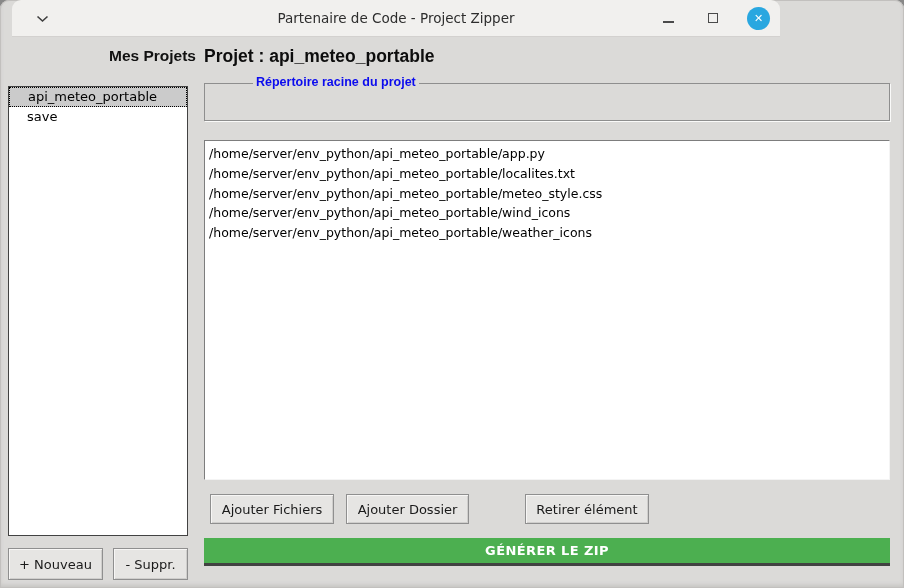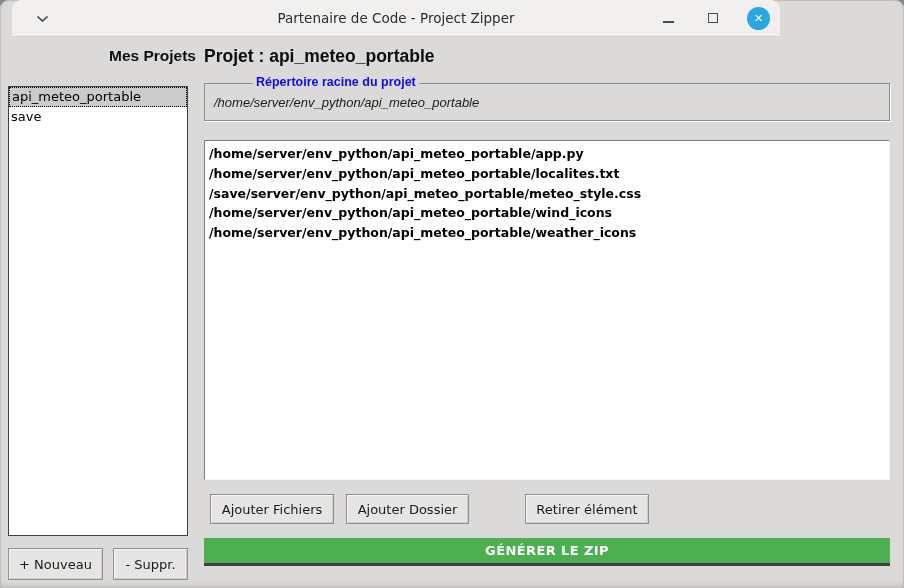--- a/index.html
+++ b/index.html
@@ -49,21 +49,21 @@
   .sidebar-heading{
     position:absolute;left:0;top:47px;width:196px;text-align:right;
     font-family:"Liberation Sans",sans-serif;font-weight:bold;font-size:15.5px;color:#111;
   }
   .project-list{
     position:absolute;left:8px;top:86px;width:180px;height:450px;
     background:#fff;border:1px solid #424242;overflow:hidden;
   }
   .project-item{
     height:20px;line-height:19px;font-size:13px;color:#000;
-    padding:0 2px;white-space:nowrap;cursor:default;
+    padding:0 18px;white-space:nowrap;cursor:default;
   }
   .project-item.selected{
     background:#cbcbcb;border:1px dotted #000;line-height:17px;
   }
   .side-btn{
     position:absolute;top:548px;height:32px;
     background:var(--btn-bg);border:1px solid var(--btn-border);
     box-shadow:inset 1px 1px 0 #f7f6f5, inset -1px -1px 0 #cfcecc;
     font-family:"DejaVu Sans",sans-serif;font-size:13px;color:#1a1a1a;cursor:default;
   }
@@ -86,21 +86,20 @@
   .root-path{
     position:absolute;left:9px;top:11px;
     font-family:"Liberation Sans",sans-serif;font-style:italic;font-size:13px;color:#1c1c1c;
     white-space:nowrap;
   }
   .file-list{
     position:absolute;left:204px;top:140px;width:686px;height:340px;
     background:#fff;overflow:hidden;
     border:1px solid;border-color:#7d7d7d #f4f4f4 #f4f4f4 #7d7d7d;
     padding:3px 0 0 4px;
-    font-weight:bold;
   }
   .file-row{
     height:19.8px;line-height:19.8px;font-size:12.5px;color:#000;
     white-space:nowrap;cursor:default;
   }
   .action-btn{
     position:absolute;top:494px;height:30px;
     background:var(--btn-bg);border:1px solid var(--btn-border);
     box-shadow:inset 1px 1px 0 #f7f6f5, inset -1px -1px 0 #cfcecc;
     font-family:"DejaVu Sans",sans-serif;font-size:13px;color:#1a1a1a;cursor:default;
@@ -147,27 +146,26 @@
     <div class="project-item">save</div>
   </div>
 
   <button class="side-btn" id="btn-new">+ Nouveau</button>
   <button class="side-btn" id="btn-del">- Suppr.</button>
 
   <div class="main-heading">Projet : api_meteo_portable</div>
 
   <div class="labelframe">
     <div class="labelframe-label">Répertoire racine du projet</div>
-    <div class="root-path">/home/server/env_python/api_meteo_portable</div>
   </div>
 
   <div class="file-list">
     <div class="file-row">/home/server/env_python/api_meteo_portable/app.py</div>
     <div class="file-row">/home/server/env_python/api_meteo_portable/localites.txt</div>
-    <div class="file-row">/save/server/env_python/api_meteo_portable/meteo_style.css</div>
+    <div class="file-row">/home/server/env_python/api_meteo_portable/meteo_style.css</div>
     <div class="file-row">/home/server/env_python/api_meteo_portable/wind_icons</div>
     <div class="file-row">/home/server/env_python/api_meteo_portable/weather_icons</div>
   </div>
 
   <button class="action-btn" id="btn-add-files">Ajouter Fichiers</button>
   <button class="action-btn" id="btn-add-folder">Ajouter Dossier</button>
   <button class="action-btn" id="btn-remove">Retirer élément</button>
 
   <button class="generate-btn">GÉNÉRER LE ZIP</button>
 

